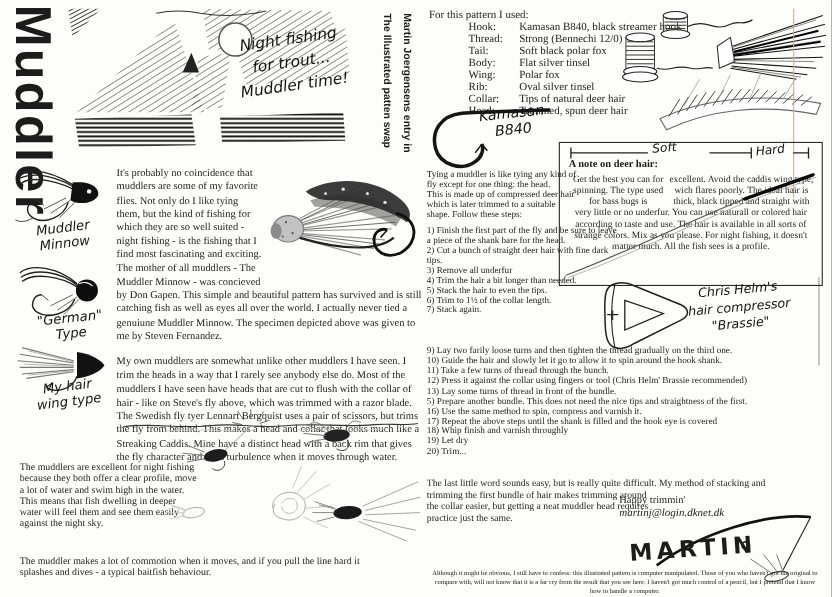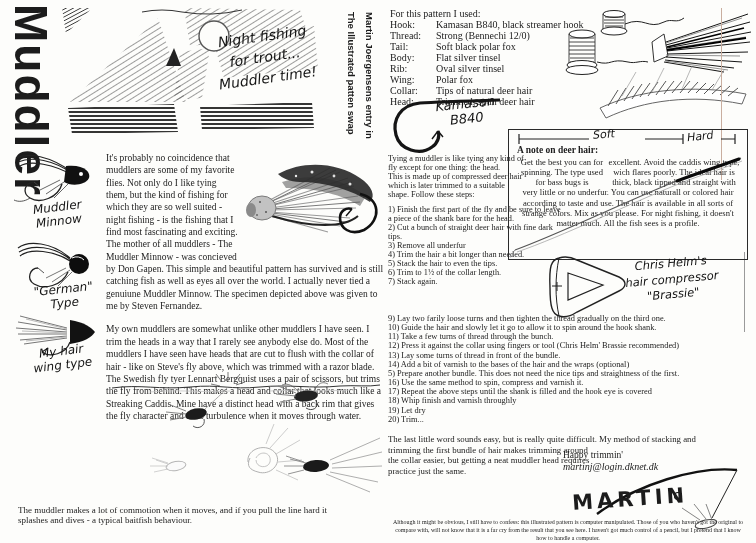--- a/index.html
+++ b/index.html
@@ -11,21 +11,21 @@
          font-weight:900;font-size:46px;line-height:1;letter-spacing:2px;height:215px;}
   .credit{left:342px;top:12px;height:165px;writing-mode:vertical-rl;
           font-family:"Liberation Sans",sans-serif;font-weight:700;font-size:9.5px;line-height:1.9;}
   .midcol{left:106px;top:152px;width:278px;font-size:9.5px;line-height:1.3;}
   .midcol p{margin:0;}
   .midcol .gap{margin-top:11px;}
   .flyphoto{float:right;margin:0 0 3px 4px;}
   .leftA{left:18px;top:419px;width:162px;font-size:9px;line-height:1.14;}
   .leftB{left:18px;top:505px;width:338px;font-size:9px;line-height:1.14;}
   .materials{left:390px;top:8px;width:270px;font-size:10px;line-height:1.1;}
-  .materials .kv{display:flex;}
+  .materials .kv{display:flex;margin-left:36px;}
   .materials .k{flex:none;width:46px;}
   .rintro{left:388px;top:154px;width:176px;font-size:8.3px;line-height:1.09;}
   .rintro .p{width:136px;margin:0;}
   .rintro .steps{margin-top:6px;width:176px;}
   .stepsWide{left:388px;top:314px;width:364px;font-size:8.4px;line-height:1.09;}
   .closing1{left:388px;top:434px;width:364px;font-size:8.8px;line-height:1.15;}
   .closing2{left:388px;top:445px;width:206px;font-size:8.8px;line-height:1.18;}
   .notebox{left:508px;top:129px;width:238px;height:129px;border:1px solid #2a2a2a;background:transparent;}
   .notebox h4{margin:15px 0 2px 8px;font-size:9.5px;}
   .noteflow{padding:0 7px;font-size:8.6px;line-height:1.18;}
@@ -126,20 +126,21 @@
       <ellipse cx="9" cy="58" rx="5" ry="7" fill="#8a8a8a"></ellipse>
       <circle cx="18" cy="50" r="1" fill="#555"></circle>
         <circle cx="24" cy="60" r="1" fill="#555"></circle>
         <circle cx="15" cy="63" r="1" fill="#666"></circle>
     </svg>
     <p>It's probably no coincidence that muddlers are some of my favorite flies. Not only do I like tying them, but the kind of fishing for which they are so well suited - night fishing - is the fishing that I find most fascinating and exciting.</p>
     <p>The mother of all muddlers - The Muddler Minnow - was concieved by Don Gapen. This simple and beautiful pattern has survived and is still catching fish as well as eyes all over the world. I actually never tied a genuiune Muddler Minnow. The specimen depicted above was given to me by Steven Fernandez.</p>
     <p class="gap">My own muddlers are somewhat unlike other muddlers I have seen. I trim the heads in a way that I rarely see anybody else do. Most of the muddlers I have seen have heads that are cut to flush with the collar of hair - like on Steve's fly above, which was trimmed with a razor blade. The Swedish fly tyer Lennart Bergquist uses a pair of scissors, but trims the fly from behind. This makes a head and collar that looks much like a Streaking Caddis. Mine have a distinct head with a back rim that gives the fly character and adds turbulence when it moves through water.</p>
   </div>
 
+  <div class="abs leftA">The muddlers are excellent for night fishing because they both offer a clear profile, move a lot of water and swim high in the water. This means that fish dwelling in deeper water will feel them and see them easily against the night sky.</div>
   <div class="abs leftB">The muddler makes a lot of commotion when it moves, and if you pull the line hard it splashes and dives - a typical baitfish behaviour.</div>
 
   <svg class="abs" style="left:110px;top:370px" width="272" height="132" viewBox="0 0 272 132">
     <path d="M2,18 C30,14 50,20 80,17 C110,14 120,20 150,17 C180,14 200,19 230,16 C245,15 258,17 270,15" stroke="#333" stroke-width="1" fill="none"></path>
     <path d="M40,22 C70,19 90,23 120,21 M160,21 C190,19 210,22 240,20" stroke="#c4c4c4" stroke-width="0.8" fill="none"></path>
     <path d="M112,12 l-6,-8 M118,11 l0,-9 M124,12 l6,-8 M110,16 l-9,-2 M126,15 l9,-3" stroke="#555" stroke-width="0.8" fill="none"></path>
     <path d="M118,17 C110,26 100,34 94,40" stroke="#888" stroke-width="0.7" fill="none"></path>
     <ellipse cx="86" cy="44" rx="11" ry="5.5" fill="#1c1c1c" transform="rotate(-12 86 44)"></ellipse>
     <path d="M76,41 L58,34 M76,44 L56,42 M76,47 L60,50" stroke="#777" stroke-width="0.9" fill="none"></path>
     <path d="M94,49 C96,56 88,60 83,56" stroke="#444" stroke-width="0.9" fill="none"></path>
@@ -170,26 +171,26 @@
         </div>
         <div class="kv">
           <span class="k">Tail:</span>
           <span class="v">Soft black polar fox</span>
         </div>
         <div class="kv">
           <span class="k">Body:</span>
           <span class="v">Flat silver tinsel</span>
         </div>
         <div class="kv">
+          <span class="k">Wing:</span>
+          <span class="v">Polar fox</span>
+        </div>
+        <div class="kv">
           <span class="k">Rib:</span>
           <span class="v">Oval silver tinsel</span>
-        </div>
-        <div class="kv">
-          <span class="k">Wing:</span>
-          <span class="v">Polar fox</span>
         </div>
         <div class="kv">
           <span class="k">Collar:</span>
           <span class="v">Tips of natural deer hair</span>
         </div>
         <div class="kv">
           <span class="k">Head:</span>
           <span class="v">Trimmed, spun deer hair</span>
         </div>
       </div>
@@ -264,21 +265,20 @@
   <div class="abs hand" style="left:602px;top:256px;width:140px;font-size:11.5px;text-align:center;transform:rotate(-5deg);line-height:1.35">Chris Helm's
 hair compressor
 "Brassie"</div>
 
   <div class="abs stepsWide">
       <div class="">9) Lay two farily loose turns and then tighten the thread gradually on the third one.</div>
       <div class="">10) Guide the hair and slowly let it go to allow it to spin around the hook shank.</div>
       <div class="">11) Take a few turns of thread through the bunch.</div>
       <div class="">12) Press it against the collar using fingers or tool (Chris Helm' Brassie recommended)</div>
       <div class="">13) Lay some turns of thread in front of the bundle.</div>
-      <div class="">14) Add a bit of varnish to the bases of the hair and the wraps (optional)</div>
       <div class="">5) Prepare another bundle. This does not need the nice tips and straightness of the first.</div>
       <div class="">16) Use the same method to spin, compress and varnish it.</div>
       <div class="">17) Repeat the above steps until the shank is filled and the hook eye is covered</div>
       <div class="">18) Whip finish and varnish throughly</div>
       <div class="">19) Let dry</div>
       <div class="">20) Trim...</div>
     </div>
 
   <div class="abs closing2">trimming the first bundle of hair makes trimming around the collar easier, but getting a neat muddler head requires practice just the same.</div>
   <div class="abs closing1">The last little word sounds easy, but is really quite difficult. My method of stacking and</div>

